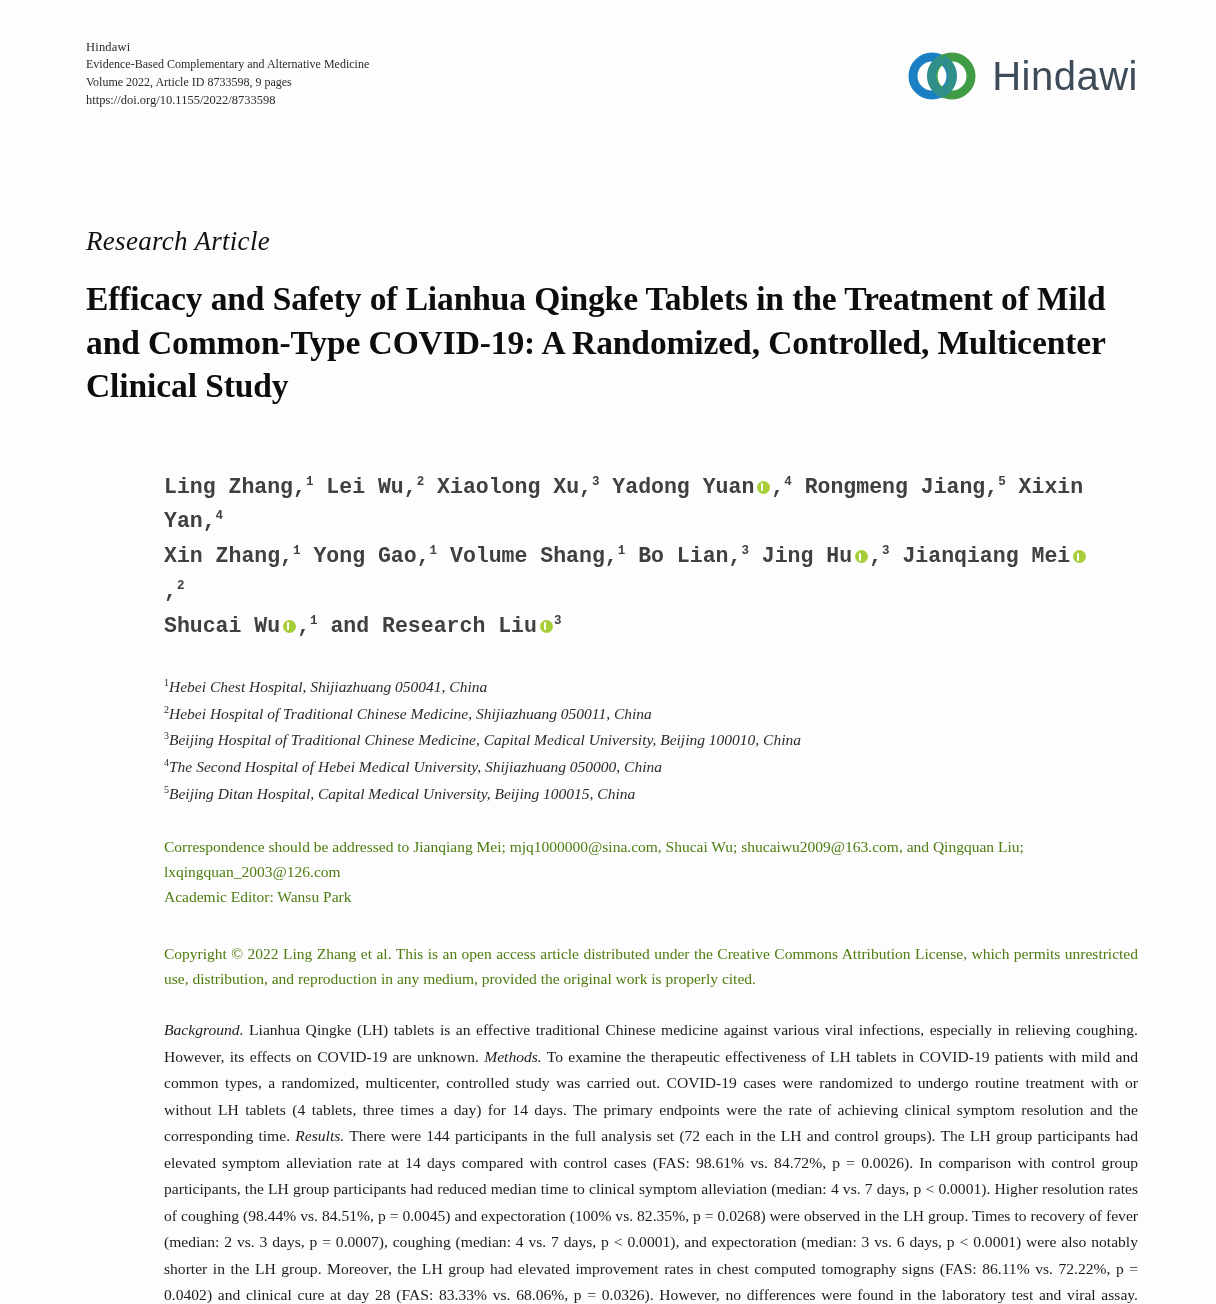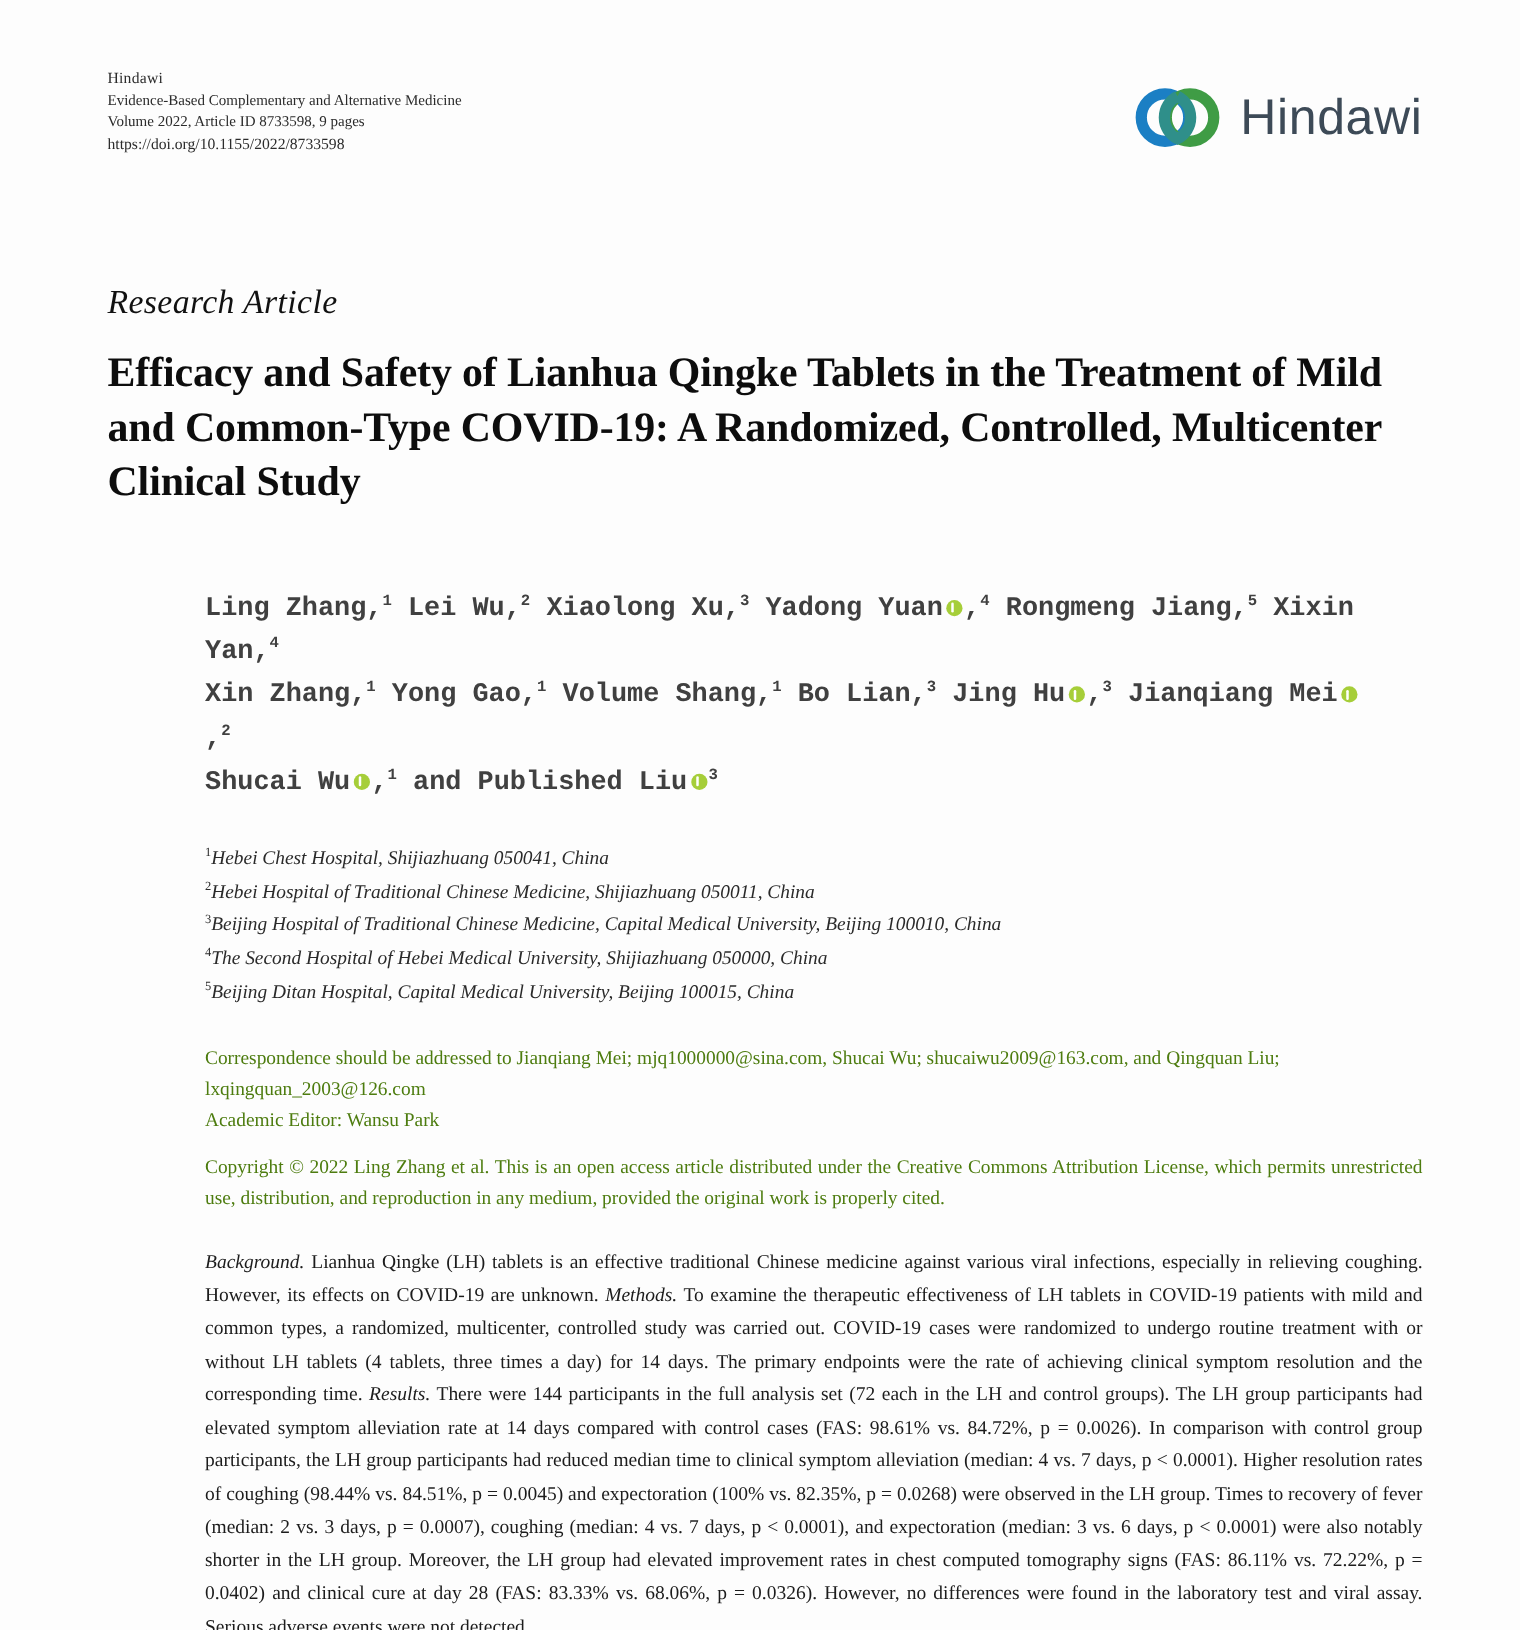--- a/index.html
+++ b/index.html
@@ -20,21 +20,21 @@
     height: 1304px;
     background: #fdfdfd;
     box-sizing: border-box;
     padding: 30px 78px 0 86px;
   }
 
   
   .masthead {
     display: flex;
     justify-content: space-between;
-    align-items: center;
+    align-items: flex-start;
     height: 110px;
     gap: 33px;
   }
   .journal-block {
     font-family: "Liberation Serif", serif;
     color: #2b2b2b;
     line-height: 1.45;
     font-size: 13.5px;
     padding-top: 8px;
   }
@@ -145,21 +145,21 @@
     margin-left: 78px;
     max-width: 1000px;
     font-family: "Liberation Serif", serif;
     font-size: 15.5px;
     line-height: 1.62;
     color: #4d7c0f;
   }
   .meta.correspondence { margin-top: 26px; }
   .meta.dates { margin-top: 24px; }
   .meta.editor { }
-  .meta.copyright { margin-top: 12px; text-align: justify; }
+  .meta.copyright { margin-top: 32px; text-align: justify; }
 
   
   .abstract {
     margin-top: 26px;
     margin-left: 78px;
     max-width: 1000px;
     font-family: "Liberation Serif", serif;
     font-size: 15.6px;
     line-height: 1.70;
     color: #1c1c1c;
@@ -206,21 +206,21 @@
     <div>
       <span>Xin Zhang,</span><sup>1</sup>
       <span>Yong Gao,</span><sup>1</sup>
       <span>Volume Shang,</span><sup>1</sup>
       <span>Bo Lian,</span><sup>3</sup>
       <span>Jing Hu</span><span class="orcid"></span><span>,</span><sup>3</sup>
       <span>Jianqiang Mei</span><span class="orcid"></span><span>,</span><sup>2</sup>
     </div>
     <div>
       <span>Shucai Wu</span><span class="orcid"></span><span>,</span><sup>1</sup>
-      <span>and Published Liu</span><span class="orcid"></span><sup>3</sup>
+      <span>and Research Liu</span><span class="orcid"></span><sup>3</sup>
     </div>
   </div>
 
   <div class="affils">
     <div><sup>1</sup><span>Hebei Chest Hospital, Shijiazhuang 050041, China</span></div>
     <div><sup>2</sup><span>Hebei Hospital of Traditional Chinese Medicine, Shijiazhuang 050011, China</span></div>
     <div><sup>3</sup><span>Beijing Hospital of Traditional Chinese Medicine, Capital Medical University, Beijing 100010, China</span></div>
     <div><sup>4</sup><span>The Second Hospital of Hebei Medical University, Shijiazhuang 050000, China</span></div>
     <div><sup>5</sup><span>Beijing Ditan Hospital, Capital Medical University, Beijing 100015, China</span></div>
   </div>

